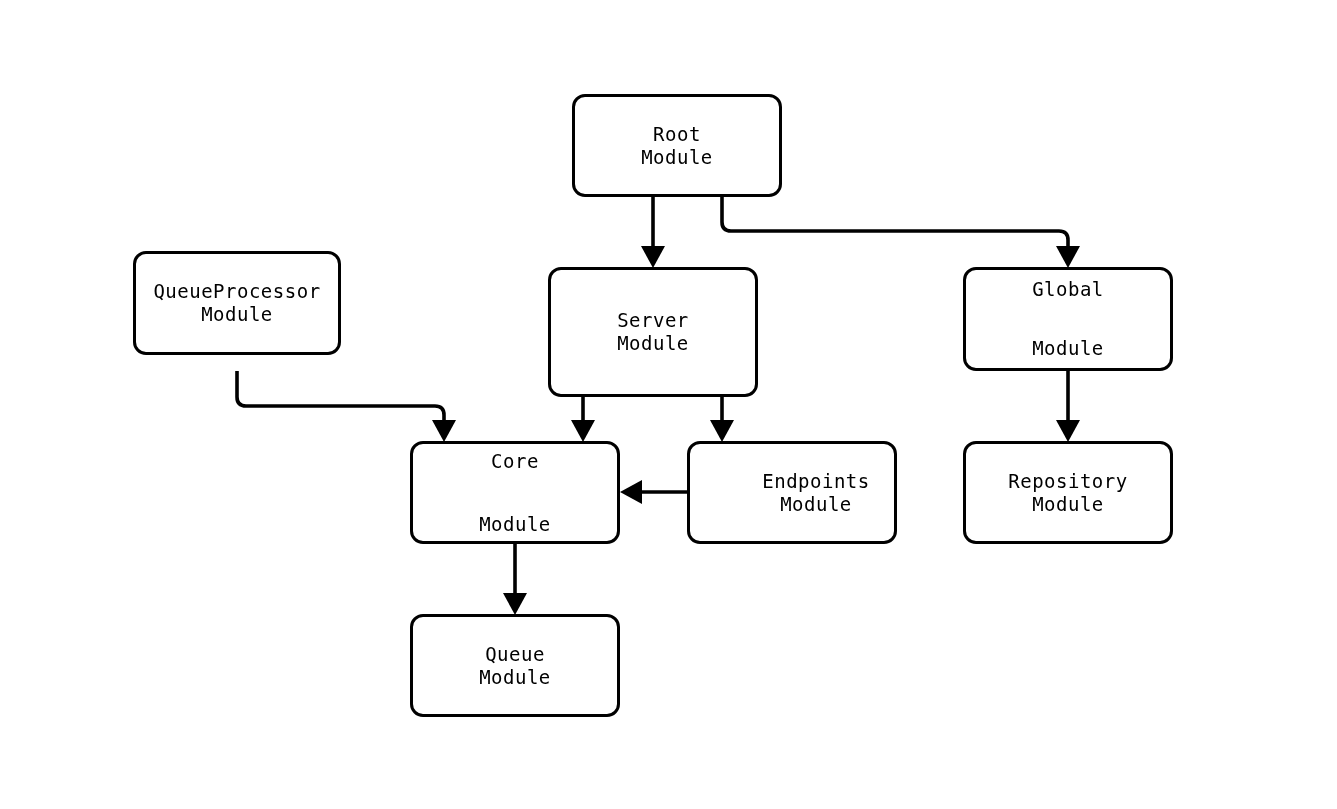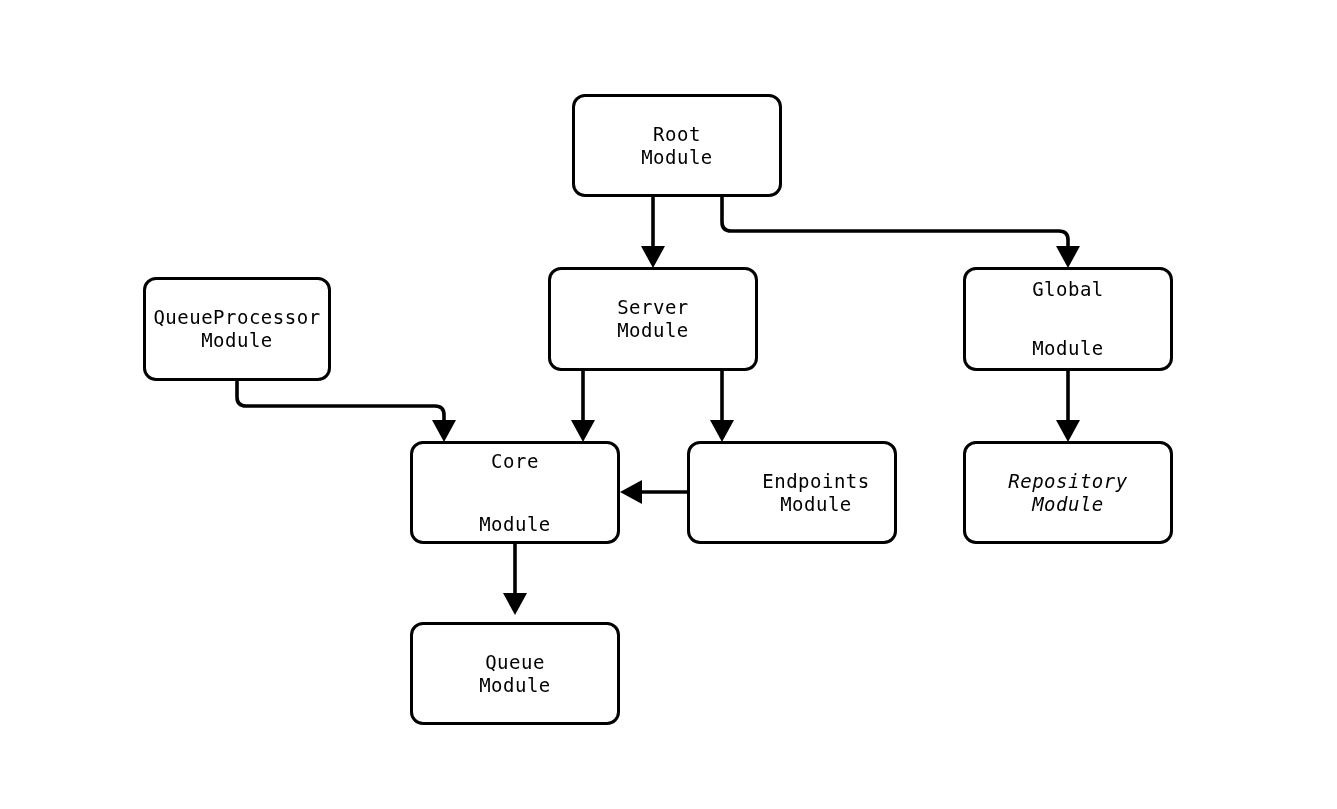--- a/index.html
+++ b/index.html
@@ -89,48 +89,48 @@
       <path d="M 515 544 L 515 600" fill="none" stroke="#000000" stroke-width="3.6"></path>
       <polygon points="515,615 503,593 527,593" fill="#000000"></polygon>
     </g>
   </svg>
 
   <div class="node" style="left:572px; top:94px; width:210px; height:103px;">
     <span class="node-line">Root</span>
     <span class="node-line">Module</span>
   </div>
 
-  <div class="node" style="left:133px; top:277px; width:188px; height:104px;margin-left:10px;">
+  <div class="node" style="left:133px; top:251px; width:208px; height:104px;">
     <span class="node-line">QueueProcessor</span>
     <span class="node-line">Module</span>
   </div>
 
-  <div class="node" style="left:548px; top:267px; width:210px; height:104px;">
+  <div class="node" style="left:548px; top:267px; width:210px; height:130px;">
     <span class="node-line">Server</span>
     <span class="node-line">Module</span>
   </div>
 
   <div class="node" style="left:963px; top:267px; width:210px; height:104px;gap:36px;">
     <span class="node-line">Global</span>
     <span class="node-line">Module</span>
   </div>
 
   <div class="node" style="left:410px; top:441px; width:210px; height:103px;gap:40px;">
     <span class="node-line">Core</span>
     <span class="node-line">Module</span>
   </div>
 
   <div class="node" style="left:687px; top:441px; width:210px; height:103px;padding-left:48px;">
     <span class="node-line">Endpoints</span>
     <span class="node-line">Module</span>
   </div>
 
-  <div class="node" style="left:963px; top:441px; width:210px; height:103px;font-style:italic;">
+  <div class="node" style="left:963px; top:441px; width:210px; height:103px;">
     <span class="node-line">Repository</span>
     <span class="node-line">Module</span>
   </div>
 
-  <div class="node" style="left:410px; top:614px; width:210px; height:103px;margin-top:8px;">
+  <div class="node" style="left:410px; top:614px; width:210px; height:103px;">
     <span class="node-line">Queue</span>
     <span class="node-line">Module</span>
   </div>
 
 </div>
 
 </body></html>

